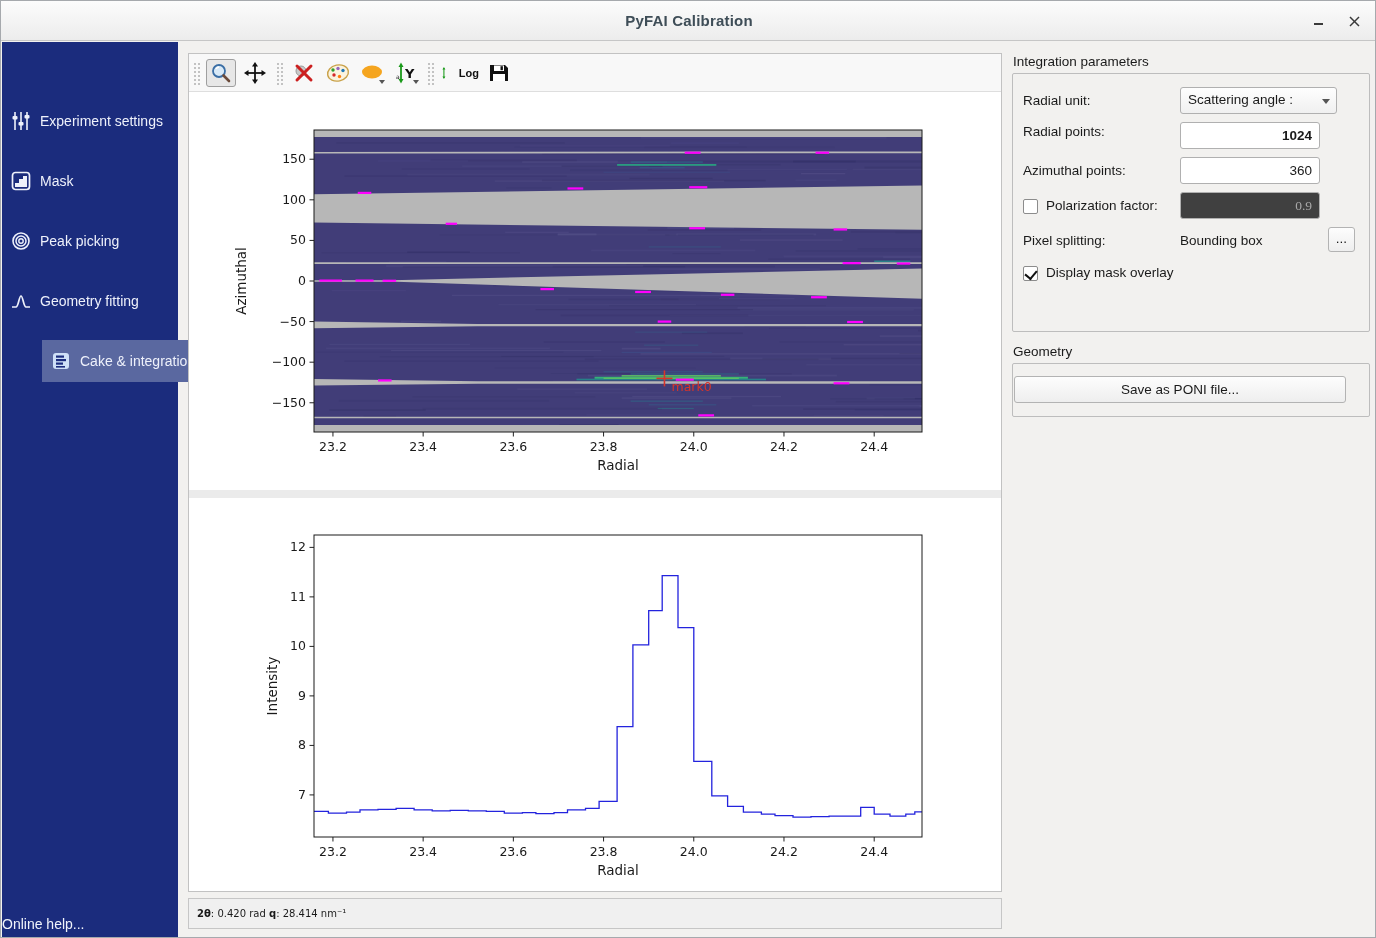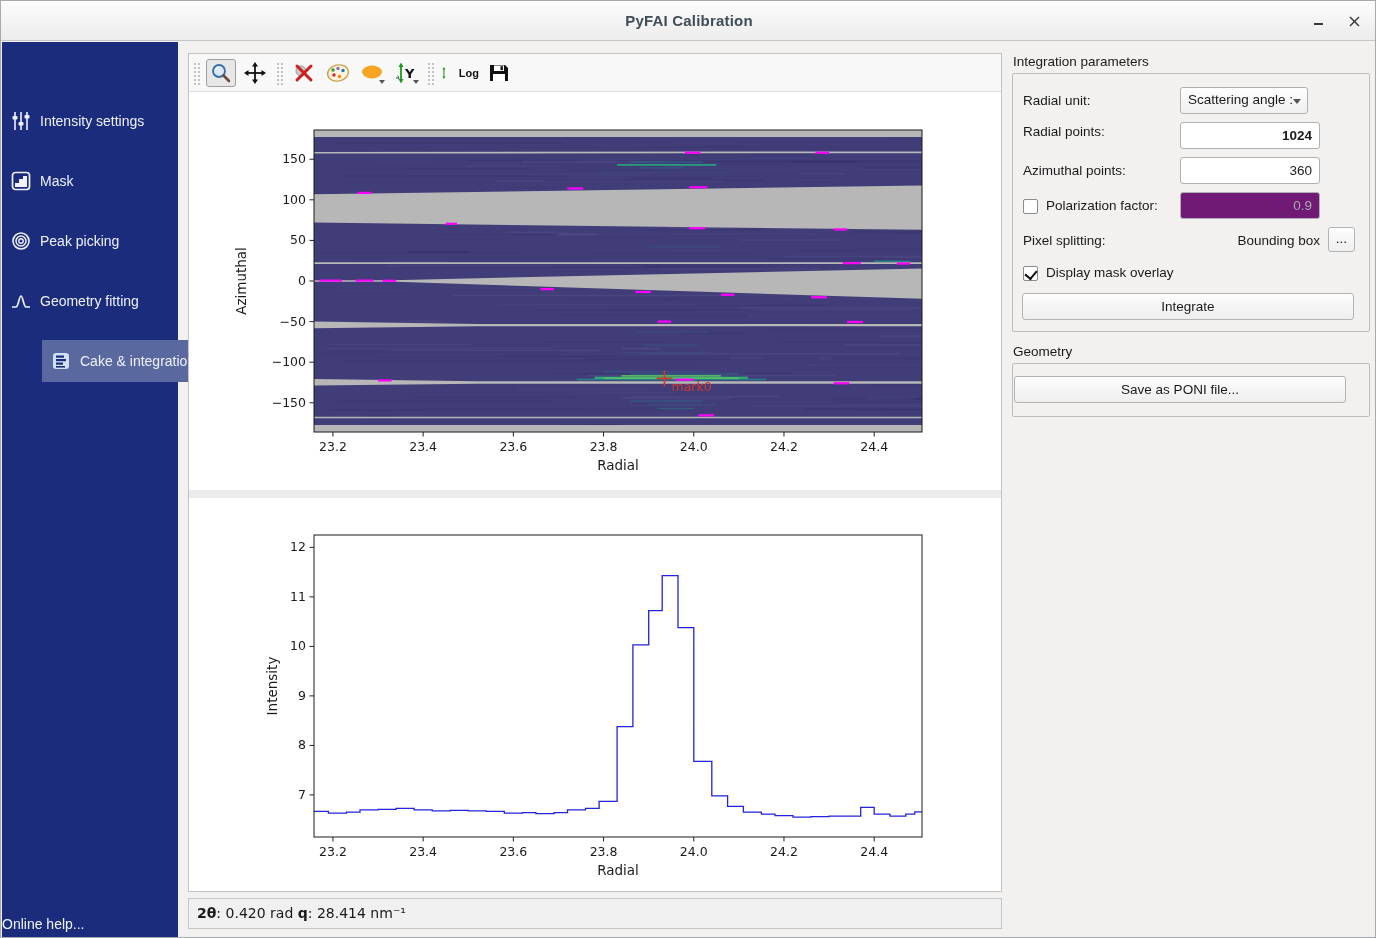--- a/index.html
+++ b/index.html
@@ -34,31 +34,31 @@
   .tbtn .caret { position:absolute; right:1px; bottom:2px; width:0; height:0; border-left:3px solid transparent; border-right:3px solid transparent; border-top:4px solid #555; }
   .tbtn-wide { width:40px; }
   #log-label { font-size:11px; font-weight:bold; color:#111; margin-left:12px;}
 
   #top-figure { position:absolute; left:0; top:39px; width:812px; height:397px; }
   #splitter { position:absolute; left:0; top:436px; width:812px; height:8px; background:#ebebeb; }
   #bottom-figure { position:absolute; left:0; top:444px; width:812px; height:393px; }
   svg { display:block; }
 
   
-  #status-bar { position:absolute; left:187px; top:897px; width:814px; height:31px; background:#f0f0f0; border:1px solid #c6c6c6; line-height:29px; padding-left:8px; font-family:"DejaVu Sans",sans-serif; font-size:14px; color:#1a1a1a;}
+  #status-bar { position:absolute; left:187px; top:897px; width:814px; height:31px; background:#f0f0f0; border:1px solid #c6c6c6; line-height:29px; padding-left:8px; font-family:"DejaVu Sans",sans-serif; font-size:10px; color:#1a1a1a;}
   #status-bar .bold { font-weight:bold; }
 
   
   #right-panel { position:absolute; left:1005px; top:41px; width:370px; height:896px; font-size:13.5px; color:#1a1a1a; }
   .group-title { position:absolute; left:7px; font-size:13.5px; color:#1a1a1a; }
   .group-box { position:absolute; border:1px solid #bdbdbd; border-radius:2px; }
   .fld-label { position:absolute; }
   .fld-input { position:absolute; width:140px; height:27px; border:1px solid #b0b0b0; border-radius:3px; background:#fff; text-align:right; padding-right:7px; font-size:13.5px; color:#1a1a1a; font-family:"Liberation Sans",sans-serif;}
-  .fld-input:disabled { background:#701a75; color:#a8a8a8; }
-  .combo { position:absolute; width:128px; height:27px; border:1px solid #b0b0b0; border-radius:3px; background:linear-gradient(#fefefe,#f0f0f0); padding:4px 20px 0 7px; white-space:nowrap; overflow:hidden; cursor:default;}
+  .fld-input:disabled { background:#404040; color:#a8a8a8;font-family:Liberation Serif, serif; }
+  .combo { position:absolute; width:157px; height:27px; border:1px solid #b0b0b0; border-radius:3px; background:linear-gradient(#fefefe,#f0f0f0); padding:4px 20px 0 7px; white-space:nowrap; overflow:hidden; cursor:default;}
   .combo .caret { position:absolute; right:6px; top:11px; width:0; height:0; border-left:4px solid transparent; border-right:4px solid transparent; border-top:5px solid #555;}
   .checkbox { position:absolute; width:15px; height:15px; background:#fff; border:1px solid #8c8c8c; border-radius:2px; }
   .checkbox.checked::after { content:""; position:absolute; left:3px; top:1px; width:6px; height:9px; border:solid #111; border-width:0 2px 2px 0; transform:rotate(40deg);}
   .pushbtn { position:absolute; border:1px solid #b3b3b3; border-radius:3px; background:linear-gradient(#fdfdfd,#eeeeee); text-align:center; font-size:13.5px; color:#1a1a1a; cursor:default;}
 </style>
 </head>
 <body>
 
 <div id="window">
 
@@ -82,21 +82,21 @@
             <line x1="4" y1="1" x2="4" y2="19"></line>
             <line x1="10" y1="1" x2="10" y2="19"></line>
             <line x1="16" y1="1" x2="16" y2="19"></line>
           </g>
         <g fill="#eef1fb">
             <rect x="1.5" y="5" width="5" height="3.4" rx="1"></rect>
             <rect x="7.5" y="11" width="5" height="3.4" rx="1"></rect>
             <rect x="13.5" y="4" width="5" height="3.4" rx="1"></rect>
           </g>
       </svg>
-      <span>Intensity settings</span>
+      <span>Experiment settings</span>
     </div>
     <div class="nav-item" style="top:118px">
       <svg class="nav-icon" viewBox="0 0 20 20">
         <rect x="1.5" y="1.5" width="17" height="17" rx="3" fill="none" stroke="#eef1fb" stroke-width="1.7"></rect>
         <path d="M4 16 L4 12 L8 12 L8 8 L12 8 L12 5 L16 5 L16 16 Z" fill="#eef1fb"></path>
       </svg>
       <span>Mask</span>
     </div>
     <div class="nav-item" style="top:178px">
       <svg class="nav-icon" viewBox="0 0 20 20">
@@ -512,26 +512,25 @@
     <input class="fld-input" style="left: 174px; top: 80px; font-weight: bold;" value="1024">
 
     <div class="fld-label" style="left:17px; top:121px">Azimuthal points:</div>
     <input class="fld-input" style="left: 174px; top: 115px;" value="360">
 
     <div class="checkbox" style="left:17px; top:157px" id="polarization-checkbox"></div>
     <div class="fld-label" style="left:40px; top:156px">Polarization factor:</div>
     <input class="fld-input" style="left: 174px; top: 150px;" disabled="" value="0.9">
 
     <div class="fld-label" style="left:17px; top:191px">Pixel splitting:</div>
-    <div class="fld-label" style="left:174px; top:191px; width:140px; text-align:right">Bounding box</div>
+    <div class="fld-label" style="left:174px; top:191px; width:140px; ">Bounding box</div>
     <div class="pushbtn" style="left:322px; top:185px; width:27px; height:25px; line-height:22px">...</div>
 
     <div class="checkbox checked" style="left:17px; top:224px" id="mask-overlay-checkbox"></div>
     <div class="fld-label" style="left:40px; top:223px">Display mask overlay</div>
 
-    <div class="pushbtn" style="left:16px; top:251px; width:332px; height:27px; line-height:25px">Integrate</div>
 
     <div class="group-title" style="top:302px">Geometry</div>
     <div class="group-box" style="left:6px; top:321px; width:358px; height:54px"></div>
     <div class="pushbtn" style="left:8px; top:334px; width:332px; height:27px; line-height:25px">Save as PONI file...</div>
   </div>
 
 </div>
 
 </body></html>

